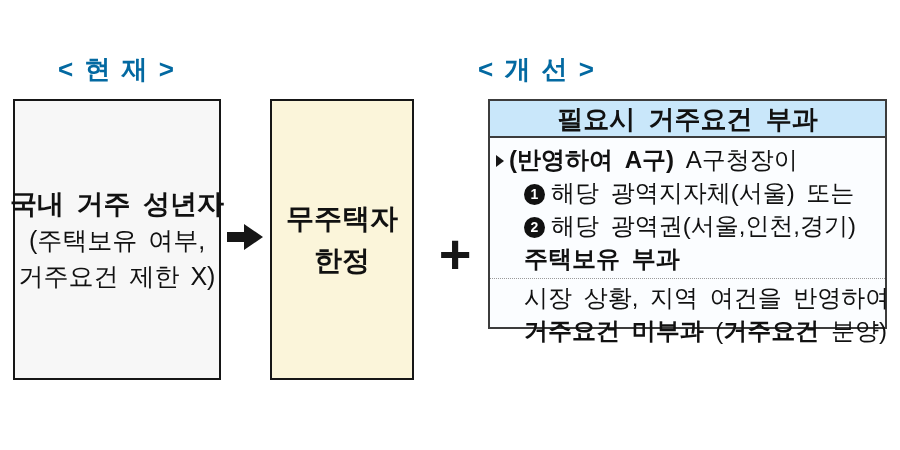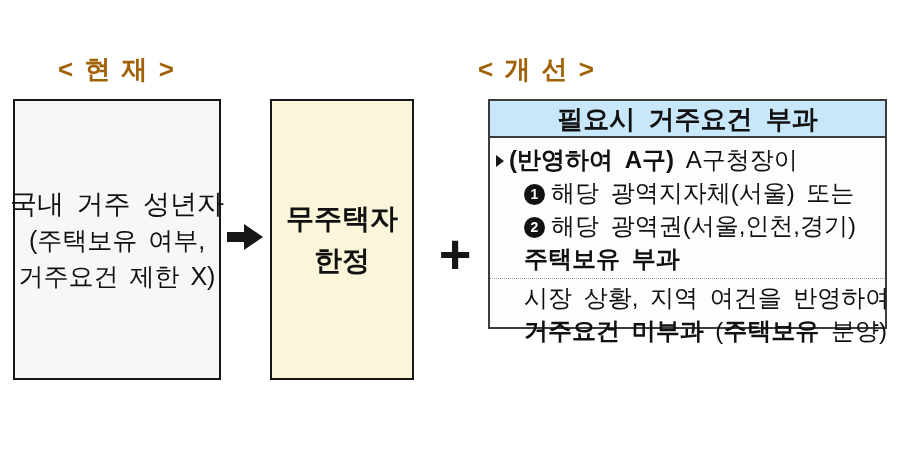--- a/index.html
+++ b/index.html
@@ -13,21 +13,21 @@
     width: 900px;
     height: 450px;
     background: #ffffff;
     overflow: hidden;
   }
   .sec-title {
     position: absolute;
     top: 52px;
     font-size: 26px;
     font-weight: bold;
-    color: #a16207;
+    color: #0369a1;
     text-align: center;
     letter-spacing: 2px;
     white-space: nowrap;
   }
   .sec-title.current { left: 13px; width: 208px; }
   .sec-title.improved { left: 437px; width: 200px; }
 
   .box {
     position: absolute;
     top: 99px;
@@ -38,21 +38,21 @@
     justify-content: center;
     align-items: center;
     text-align: center;
   }
   .box.left {
     left: 13px; width: 208px;
     background: #f7f7f7;
   }
   .box.left .title {
     font-size: 27px;
-    font-weight: normal;
+    font-weight: bold;
     word-spacing: 5px;
     margin-bottom: 0;
     white-space: nowrap;
   }
   .box.left .sub {
     font-size: 25px;
     line-height: 36px;
     word-spacing: 4px;
     white-space: nowrap;
   }
@@ -174,18 +174,18 @@
 
       <div class="pline indent"><span class="circnum">2</span><span>해당 광역권(서울,인천,경기)</span></div>
 
       <div class="pline indent"><span class="b">주택보유 부과</span></div>
 
       <div class="dotted-divider"></div>
 
 
       <div class="pline indent">시장 상황, 지역 여건을 반영하여</div>
 
-      <div class="pline indent"><span class="b">거주요건 미부과</span><span> (</span><span class="b">주택보유</span><span> 분양)</span></div>
+      <div class="pline indent"><span class="b">거주요건 미부과</span><span> (</span><span class="b">거주요건</span><span> 분양)</span></div>
 
     </div>
   </div>
 
 </div>
 
 </body></html>

